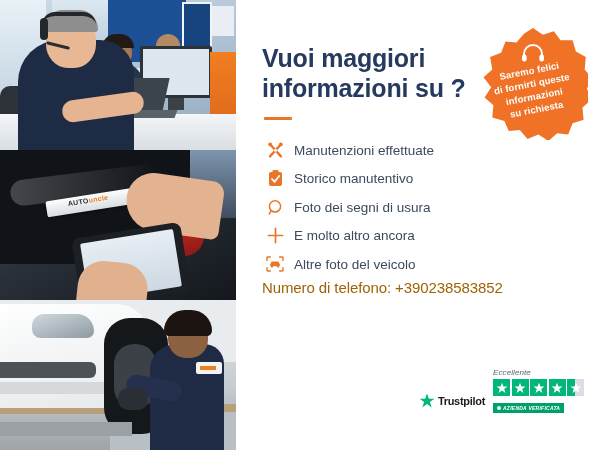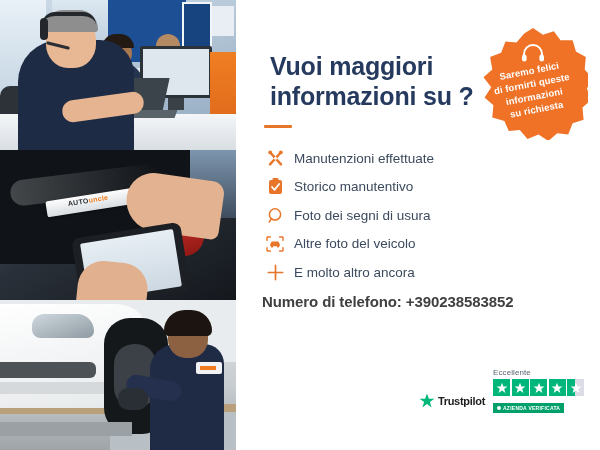--- a/index.html
+++ b/index.html
@@ -266,21 +266,21 @@
   .panel {
     position: relative;
     flex: 1;
     height: 450px;
     background: #ffffff;
     padding: 0 18px 0 26px;
     box-sizing: border-box;
   }
 
   .headline {
-    margin: 8px;
+    margin: 0;
     padding-top: 44px;
     font-size: 25px;
     line-height: 1.18;
     font-weight: bold;
     color: #253a5e;
     letter-spacing: -0.2px;
     max-width: 215px;
   }
   .rule {
     width: 28px;
@@ -346,24 +346,24 @@
     color: #e8762a;
   }
   .features .txt {
     font-size: 13.5px;
     color: #3c4a5e;
     padding-left: 6px;
   }
 
   
   .phone {
-    margin-top: 6px;
+    margin-top: 0;
     font-size: 15px;
-    font-weight: bold;
-    color: #404040;
+    font-weight: normal;
+    color: #a16207;
     letter-spacing: -0.1px;
   }
   .sub {
     margin-top: 9px;
     font-size: 12px;
     line-height: 1.5;
     color: #3c4a5e;
   }
 
   
@@ -380,21 +380,21 @@
     align-items: center;
     gap: 3px;
     padding-bottom: 5px;
   }
   .tp-name {
     font-size: 11px;
     font-weight: bold;
     color: #1c1c1c;
     letter-spacing: -0.3px;
   }
-  .tp-right { text-align: left; }
+  .tp-right { text-align: left; font-style: italic; }
   .tp-rating {
     font-size: 8px;
     color: #5b6570;
     margin-bottom: 2px;
     letter-spacing: .1px;
   }
   .stars { display: flex; gap: 1.5px; }
   .star {
     width: 17px; height: 17px;
     background: #00b67a;
@@ -549,41 +549,41 @@
           <svg width="17" height="17" viewBox="0 0 17 17">
             <circle cx="8" cy="7.4" r="5.6" fill="none" stroke="#e8762a" stroke-width="1.5"></circle>
             <path d="M4.2 11.9 L2.2 15" stroke="#e8762a" stroke-width="1.5" stroke-linecap="round"></path>
           </svg>
         </span>
         <span class="txt">Foto dei segni di usura</span>
       </li>
 
       <li>
         <span class="ico">
+          <svg width="17" height="17" viewBox="0 0 17 17">
+            <path d="M8.5 1.4 V15.6" stroke="#e8762a" stroke-width="1.7" stroke-linecap="round"></path>
+            <path d="M1.4 8.5 H15.6" stroke="#e8762a" stroke-width="1.7" stroke-linecap="round"></path>
+          </svg>
+        </span>
+        <span class="txt">E molto altro ancora</span>
+      </li>
+
+      <li>
+        <span class="ico">
           <svg width="18" height="16" viewBox="0 0 18 16">
             <path d="M1 4.4 V1.6 a.6.6 0 0 1 .6-.6 H4.4" fill="none" stroke="#e8762a" stroke-width="1.4" stroke-linecap="round"></path>
             <path d="M17 4.4 V1.6 a.6.6 0 0 0-.6-.6 H13.6" fill="none" stroke="#e8762a" stroke-width="1.4" stroke-linecap="round"></path>
             <path d="M1 11.6 V14.4 a.6.6 0 0 0 .6.6 H4.4" fill="none" stroke="#e8762a" stroke-width="1.4" stroke-linecap="round"></path>
             <path d="M17 11.6 V14.4 a.6.6 0 0 1-.6.6 H13.6" fill="none" stroke="#e8762a" stroke-width="1.4" stroke-linecap="round"></path>
             <path d="M4.2 10.2 h9.6 v-2 l-1.5-2.6 h-6.6 l-1.5 2.6 z" fill="#e8762a"></path>
             <circle cx="6" cy="10.6" r="1.1" fill="#e8762a"></circle>
             <circle cx="12" cy="10.6" r="1.1" fill="#e8762a"></circle>
           </svg>
         </span>
         <span class="txt">Altre foto del veicolo</span>
-      </li>
-
-      <li>
-        <span class="ico">
-          <svg width="17" height="17" viewBox="0 0 17 17">
-            <path d="M8.5 1.4 V15.6" stroke="#e8762a" stroke-width="1.7" stroke-linecap="round"></path>
-            <path d="M1.4 8.5 H15.6" stroke="#e8762a" stroke-width="1.7" stroke-linecap="round"></path>
-          </svg>
-        </span>
-        <span class="txt">E molto altro ancora</span>
       </li>
 
     </ul>
 
     <div class="phone">
       <span>Numero di telefono:</span>
       <span>+390238583852</span>
     </div>
 
     <div class="trust">

